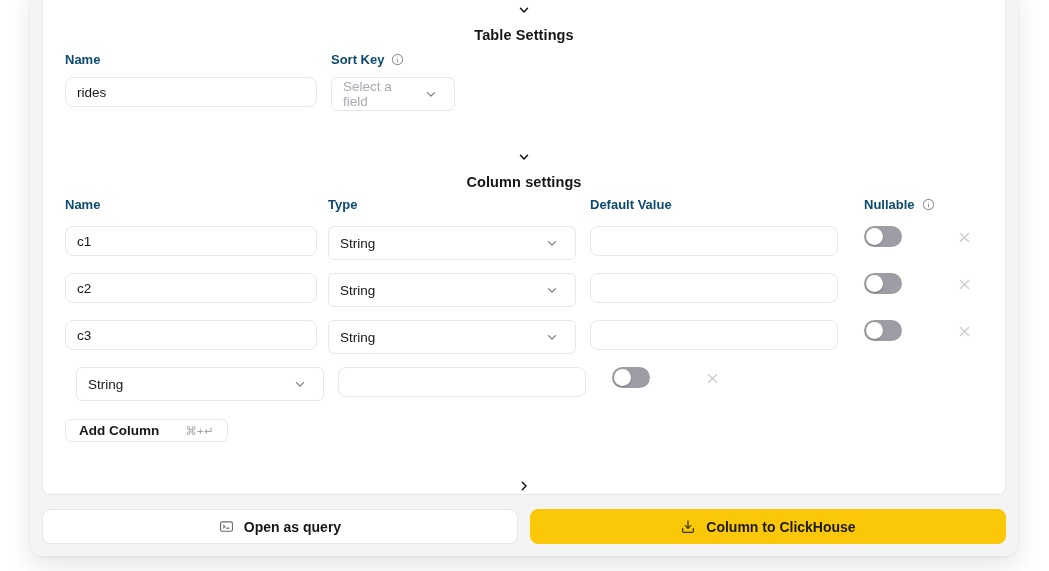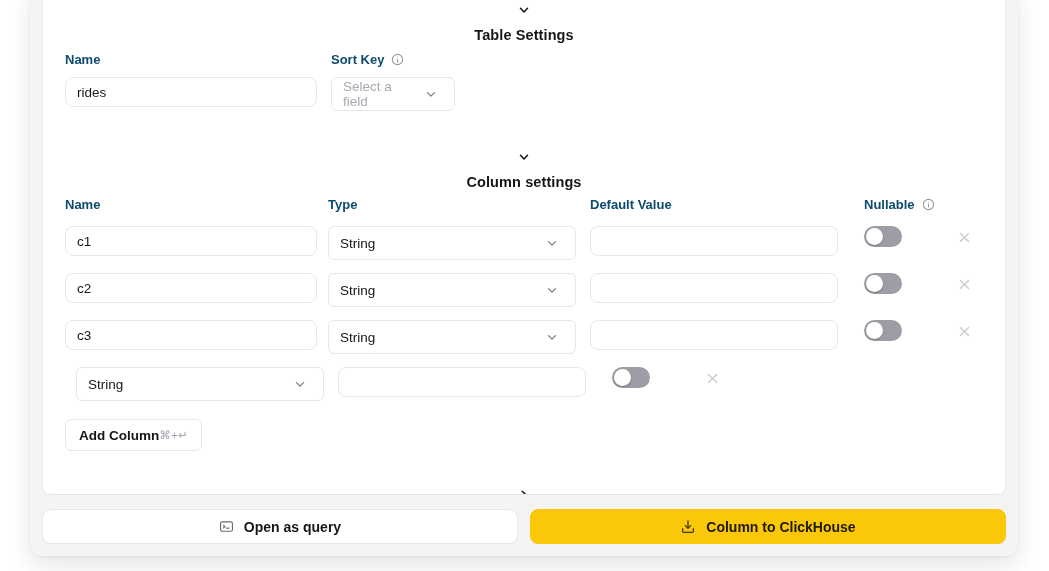--- a/index.html
+++ b/index.html
@@ -191,24 +191,24 @@
     color: #c9c9d1;
     cursor: pointer;
     background: none;
     border: none;
     padding: 0;
   }
 
   
   .add-col-btn {
     margin-top: 18px;
-    height: 32px;
+    height: 23px;
     display: inline-flex;
     align-items: center;
-    gap: 0;
+    gap: 26px;
     padding: 0 13px;
     border: 1px solid #e6e6ef;
     border-radius: 6px;
     background: #fff;
     cursor: pointer;
     font-family: "Liberation Sans", sans-serif;
   }
   .add-col-label {
     font-size: 13.5px;
     font-weight: 600;

